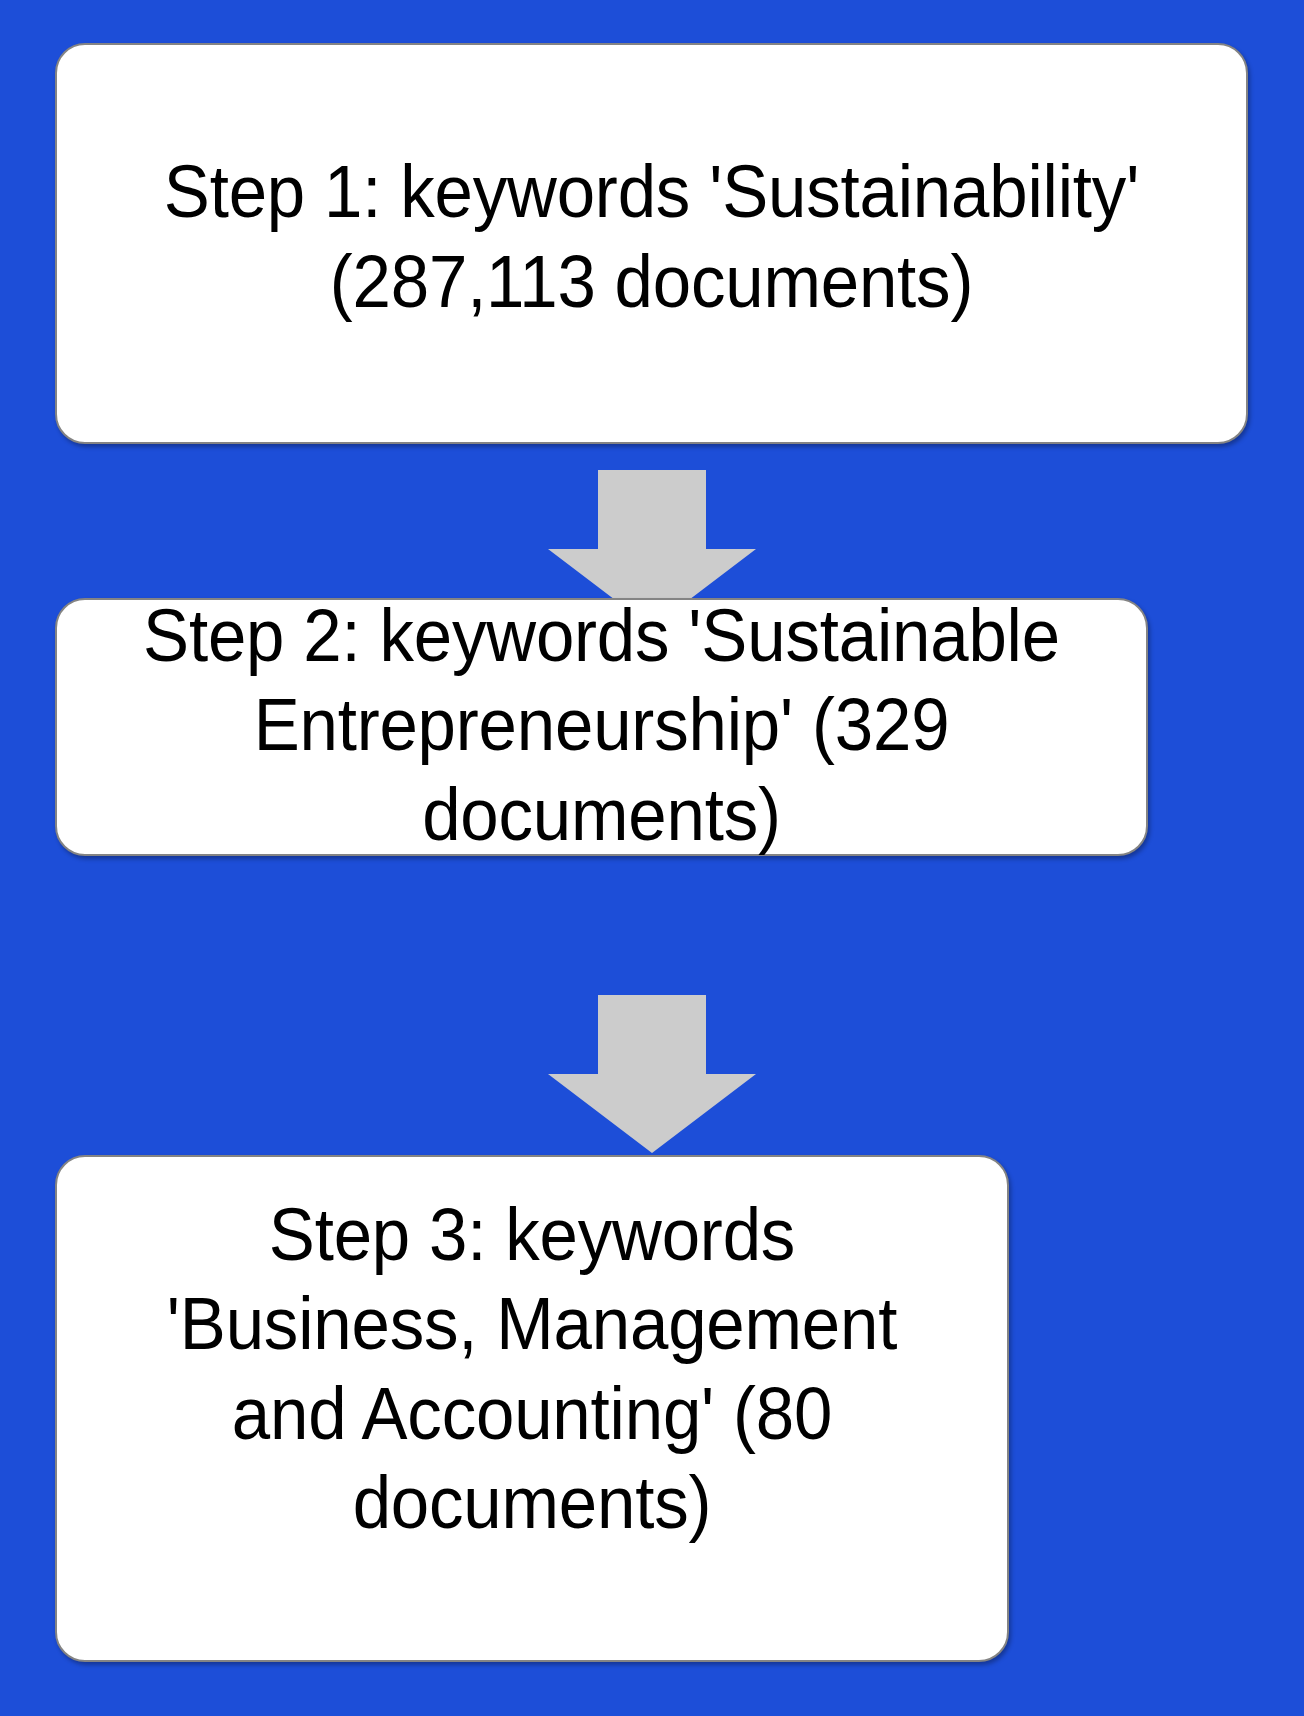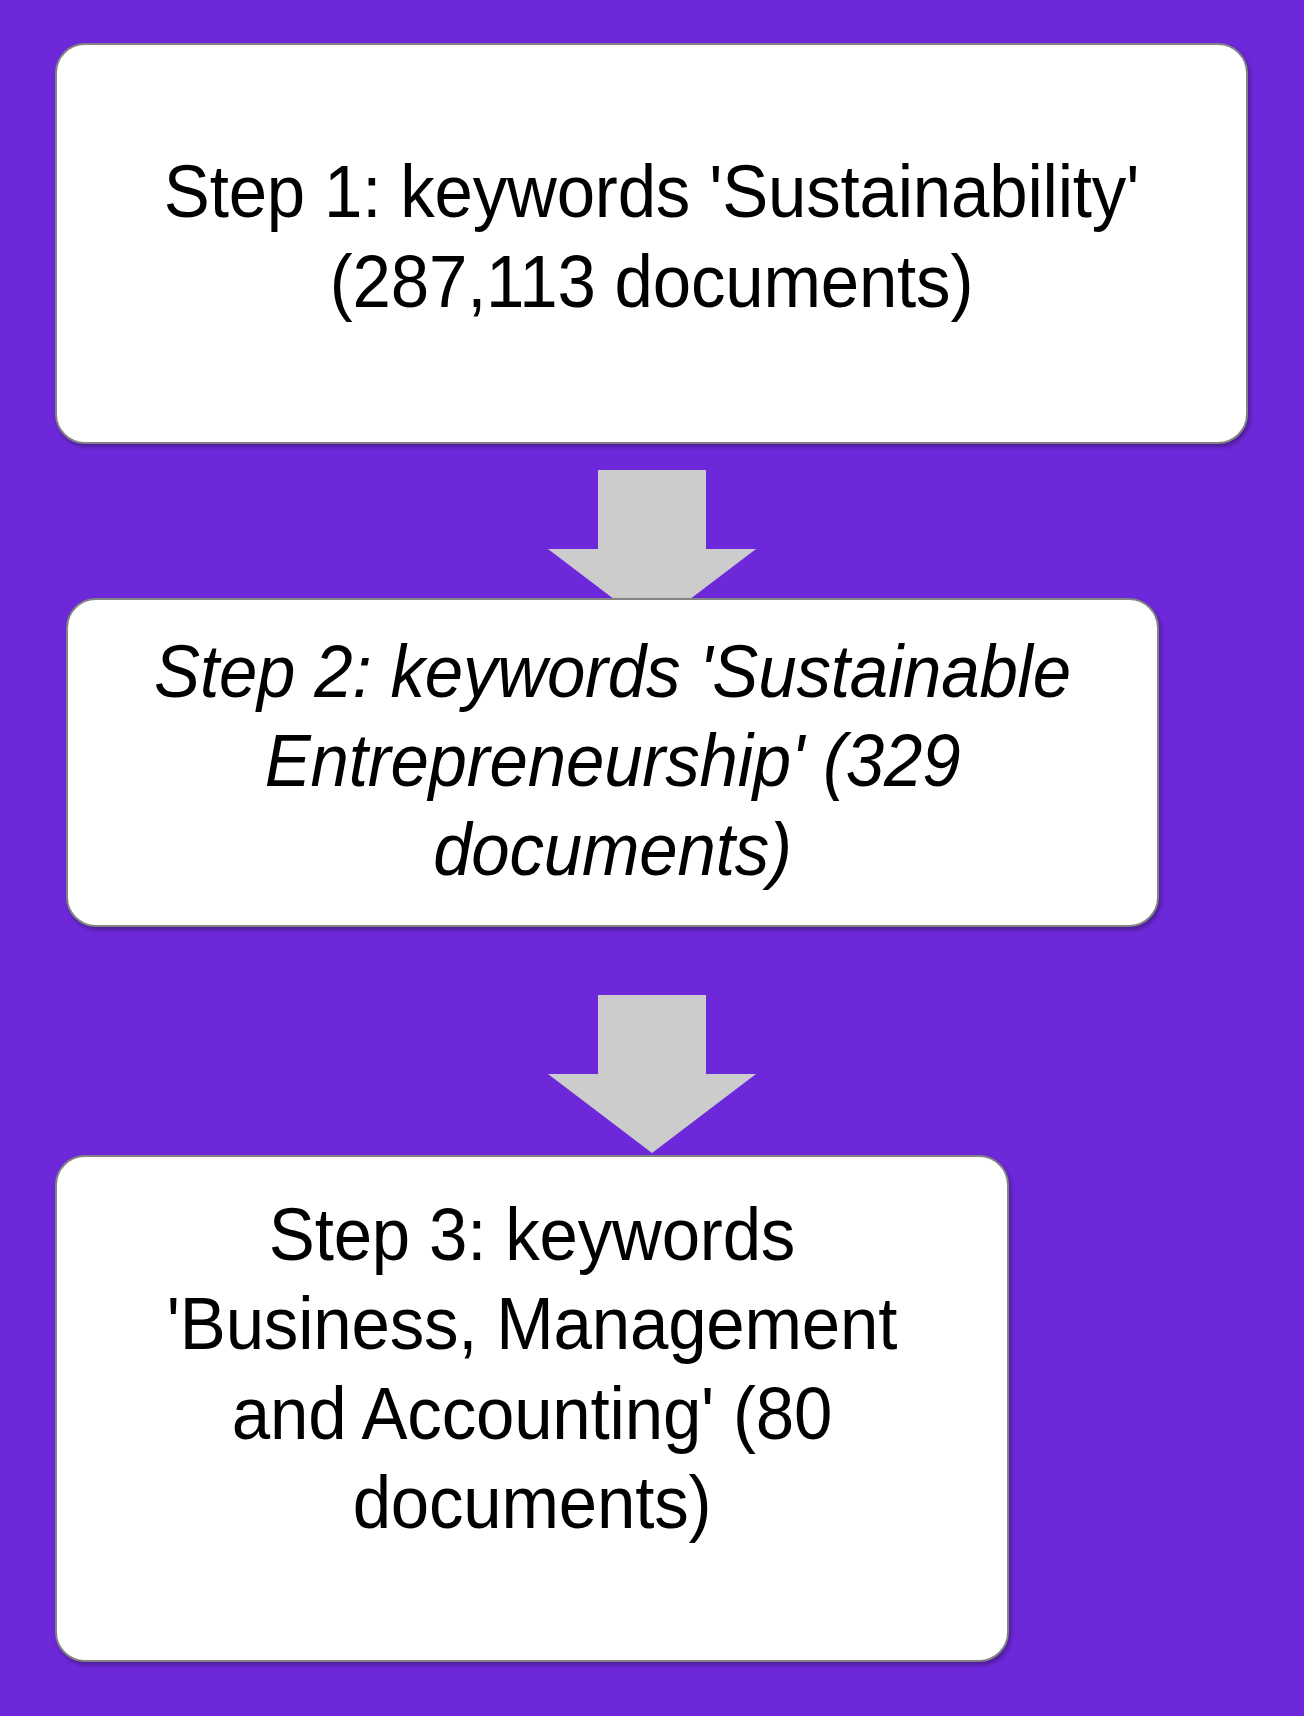--- a/index.html
+++ b/index.html
@@ -11,21 +11,21 @@
     width: 1304px;
     height: 1716px;
     font-family: "Liberation Sans", "DejaVu Sans", sans-serif;
     overflow: hidden;
   }
 
   #flow-root {
     position: relative;
     width: 1304px;
     height: 1716px;
-    background: #6d28d9;
+    background: #1d4ed8;
   }
 
   
   .process-box {
     position: absolute;
     box-sizing: border-box;
     background: #ffffff;
     border: 2px solid #848484;
     border-radius: 30px;
     box-shadow: 2px 3px 4px rgba(0, 0, 0, 0.30);
@@ -56,25 +56,24 @@
     width: 1193px;
     height: 401px;
   }
   #box-step-1 .box-label {
     font-size: 75px;
     padding-bottom: 14px;
   }
 
   
   #box-step-2 {
-    left: 66px;
+    left: 55px;
     top: 598px;
     width: 1093px;
-    height: 329px;
-    font-style: italic;
+    height: 258px;
   }
   #box-step-2 .box-label {
     font-size: 75px;
     padding-bottom: 4px;
   }
 
   
   #box-step-3 {
     left: 55px;
     top: 1155px;

